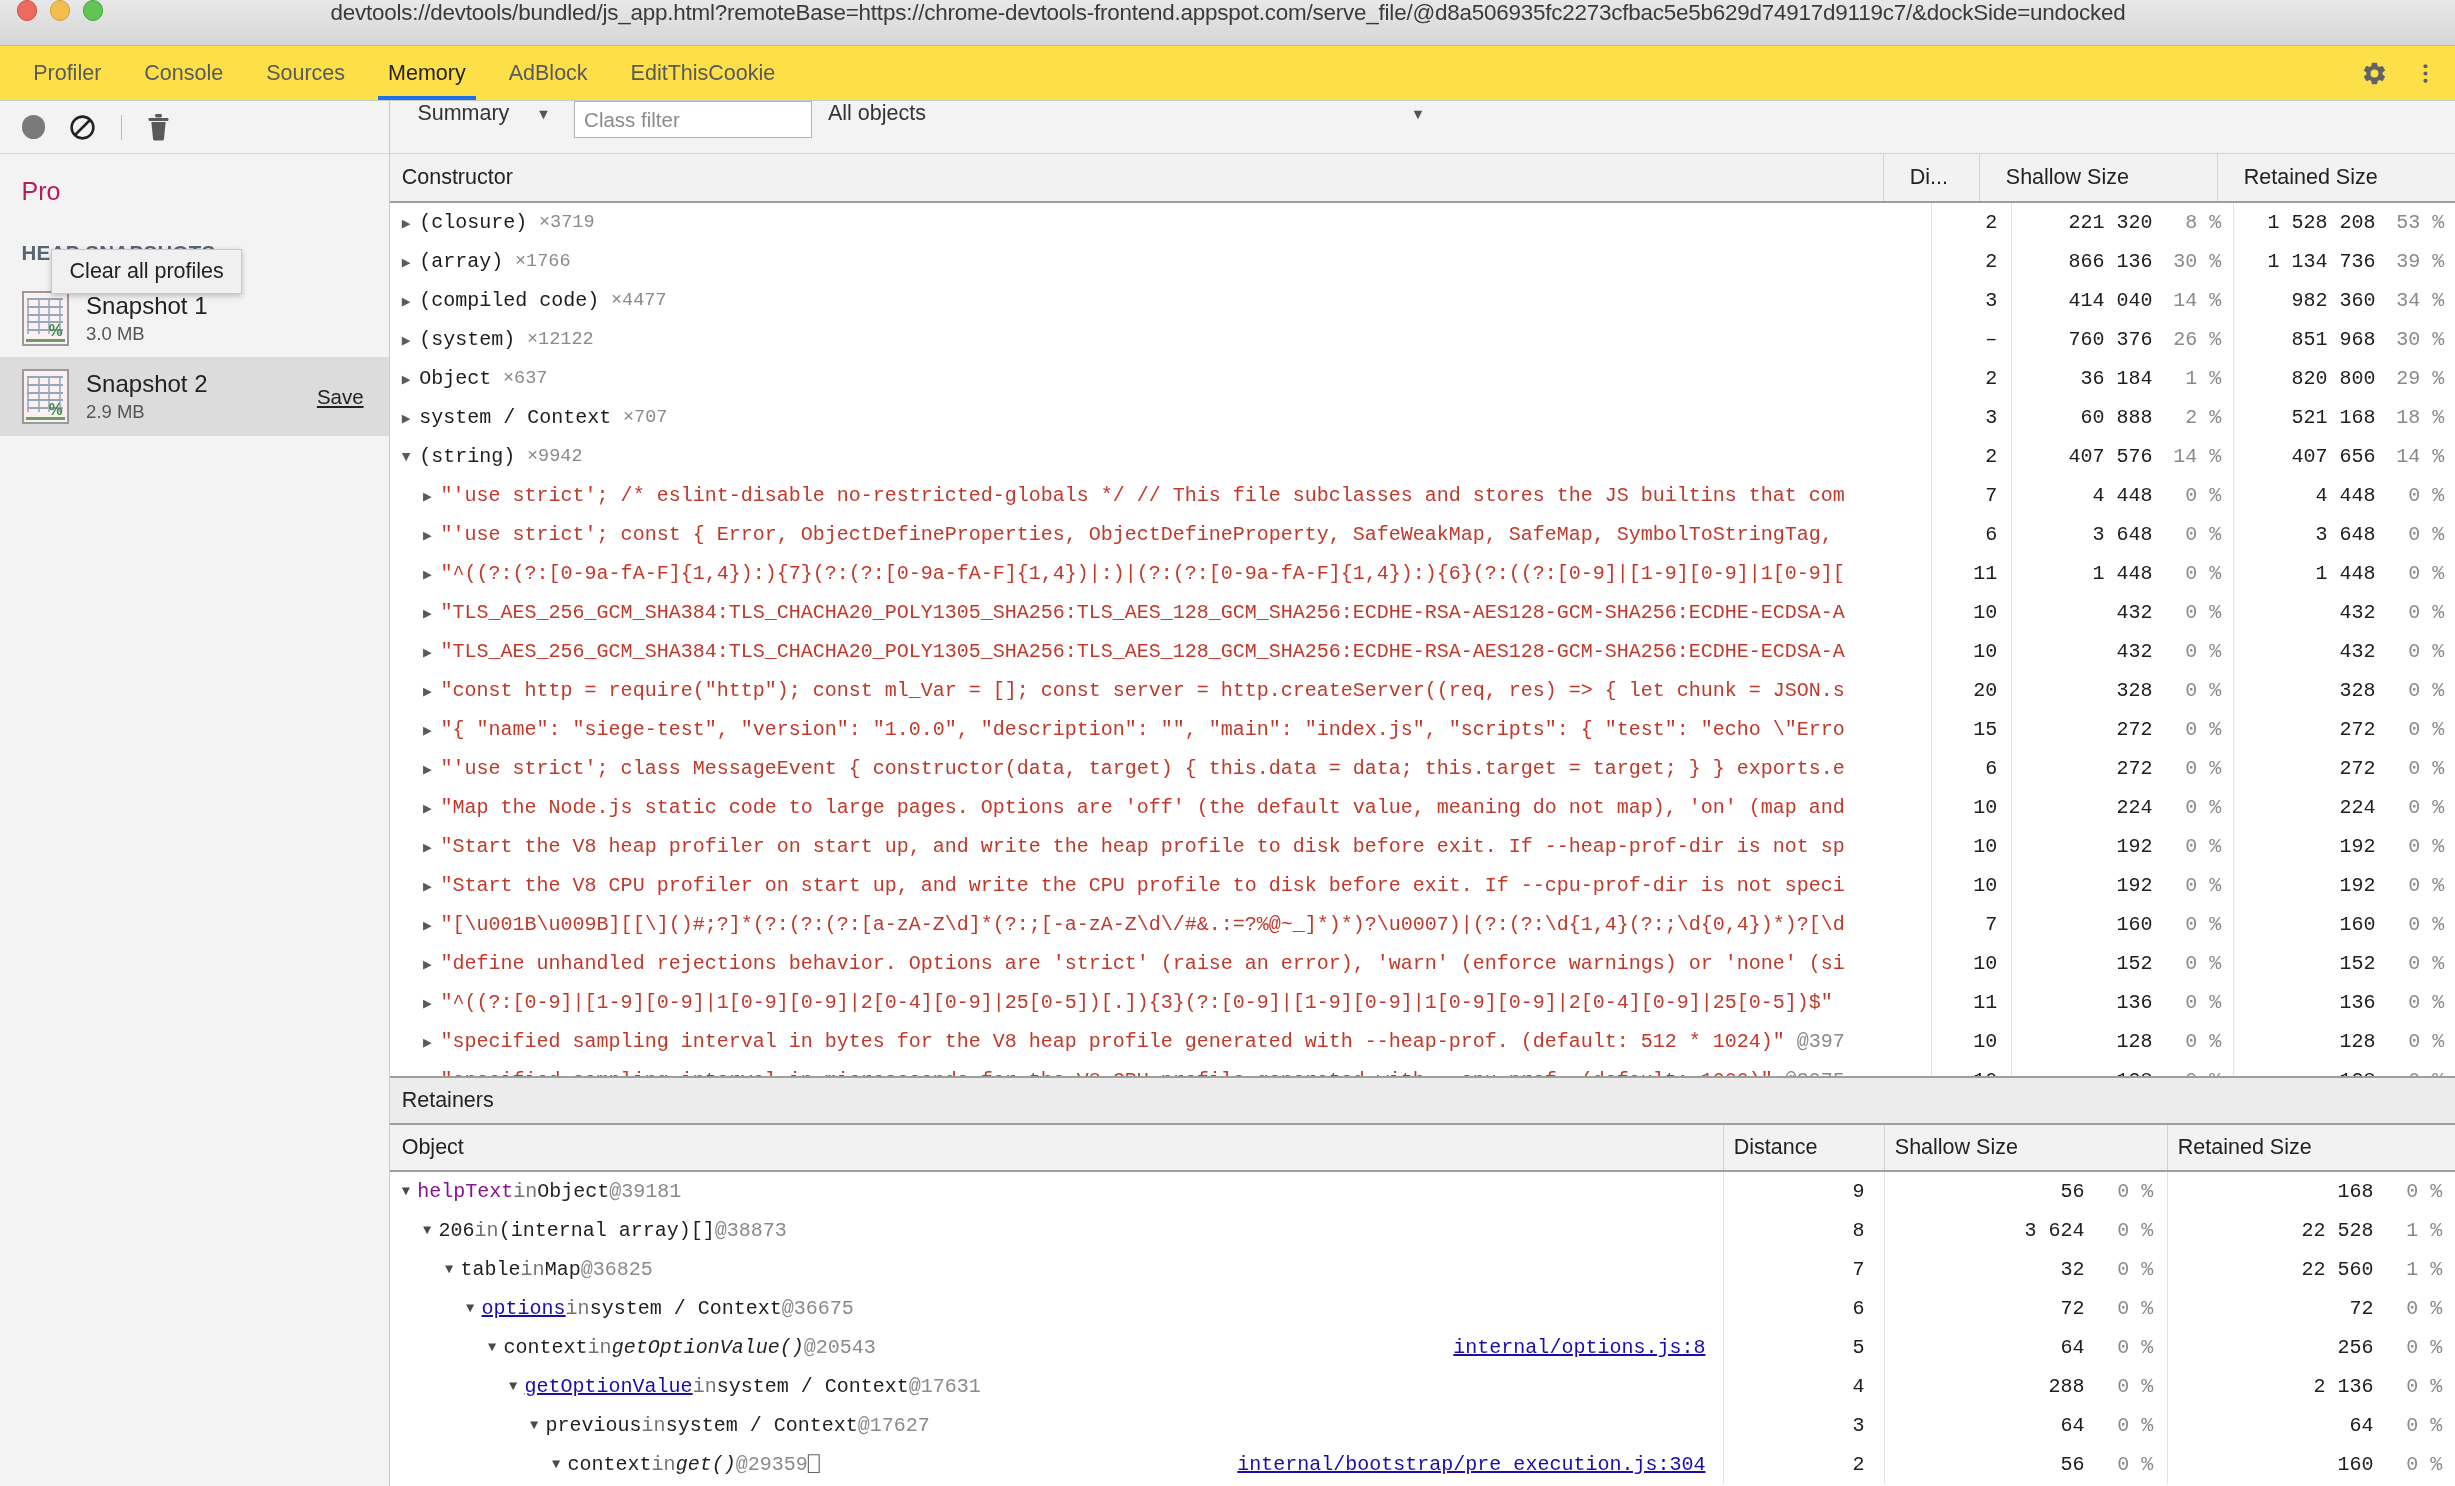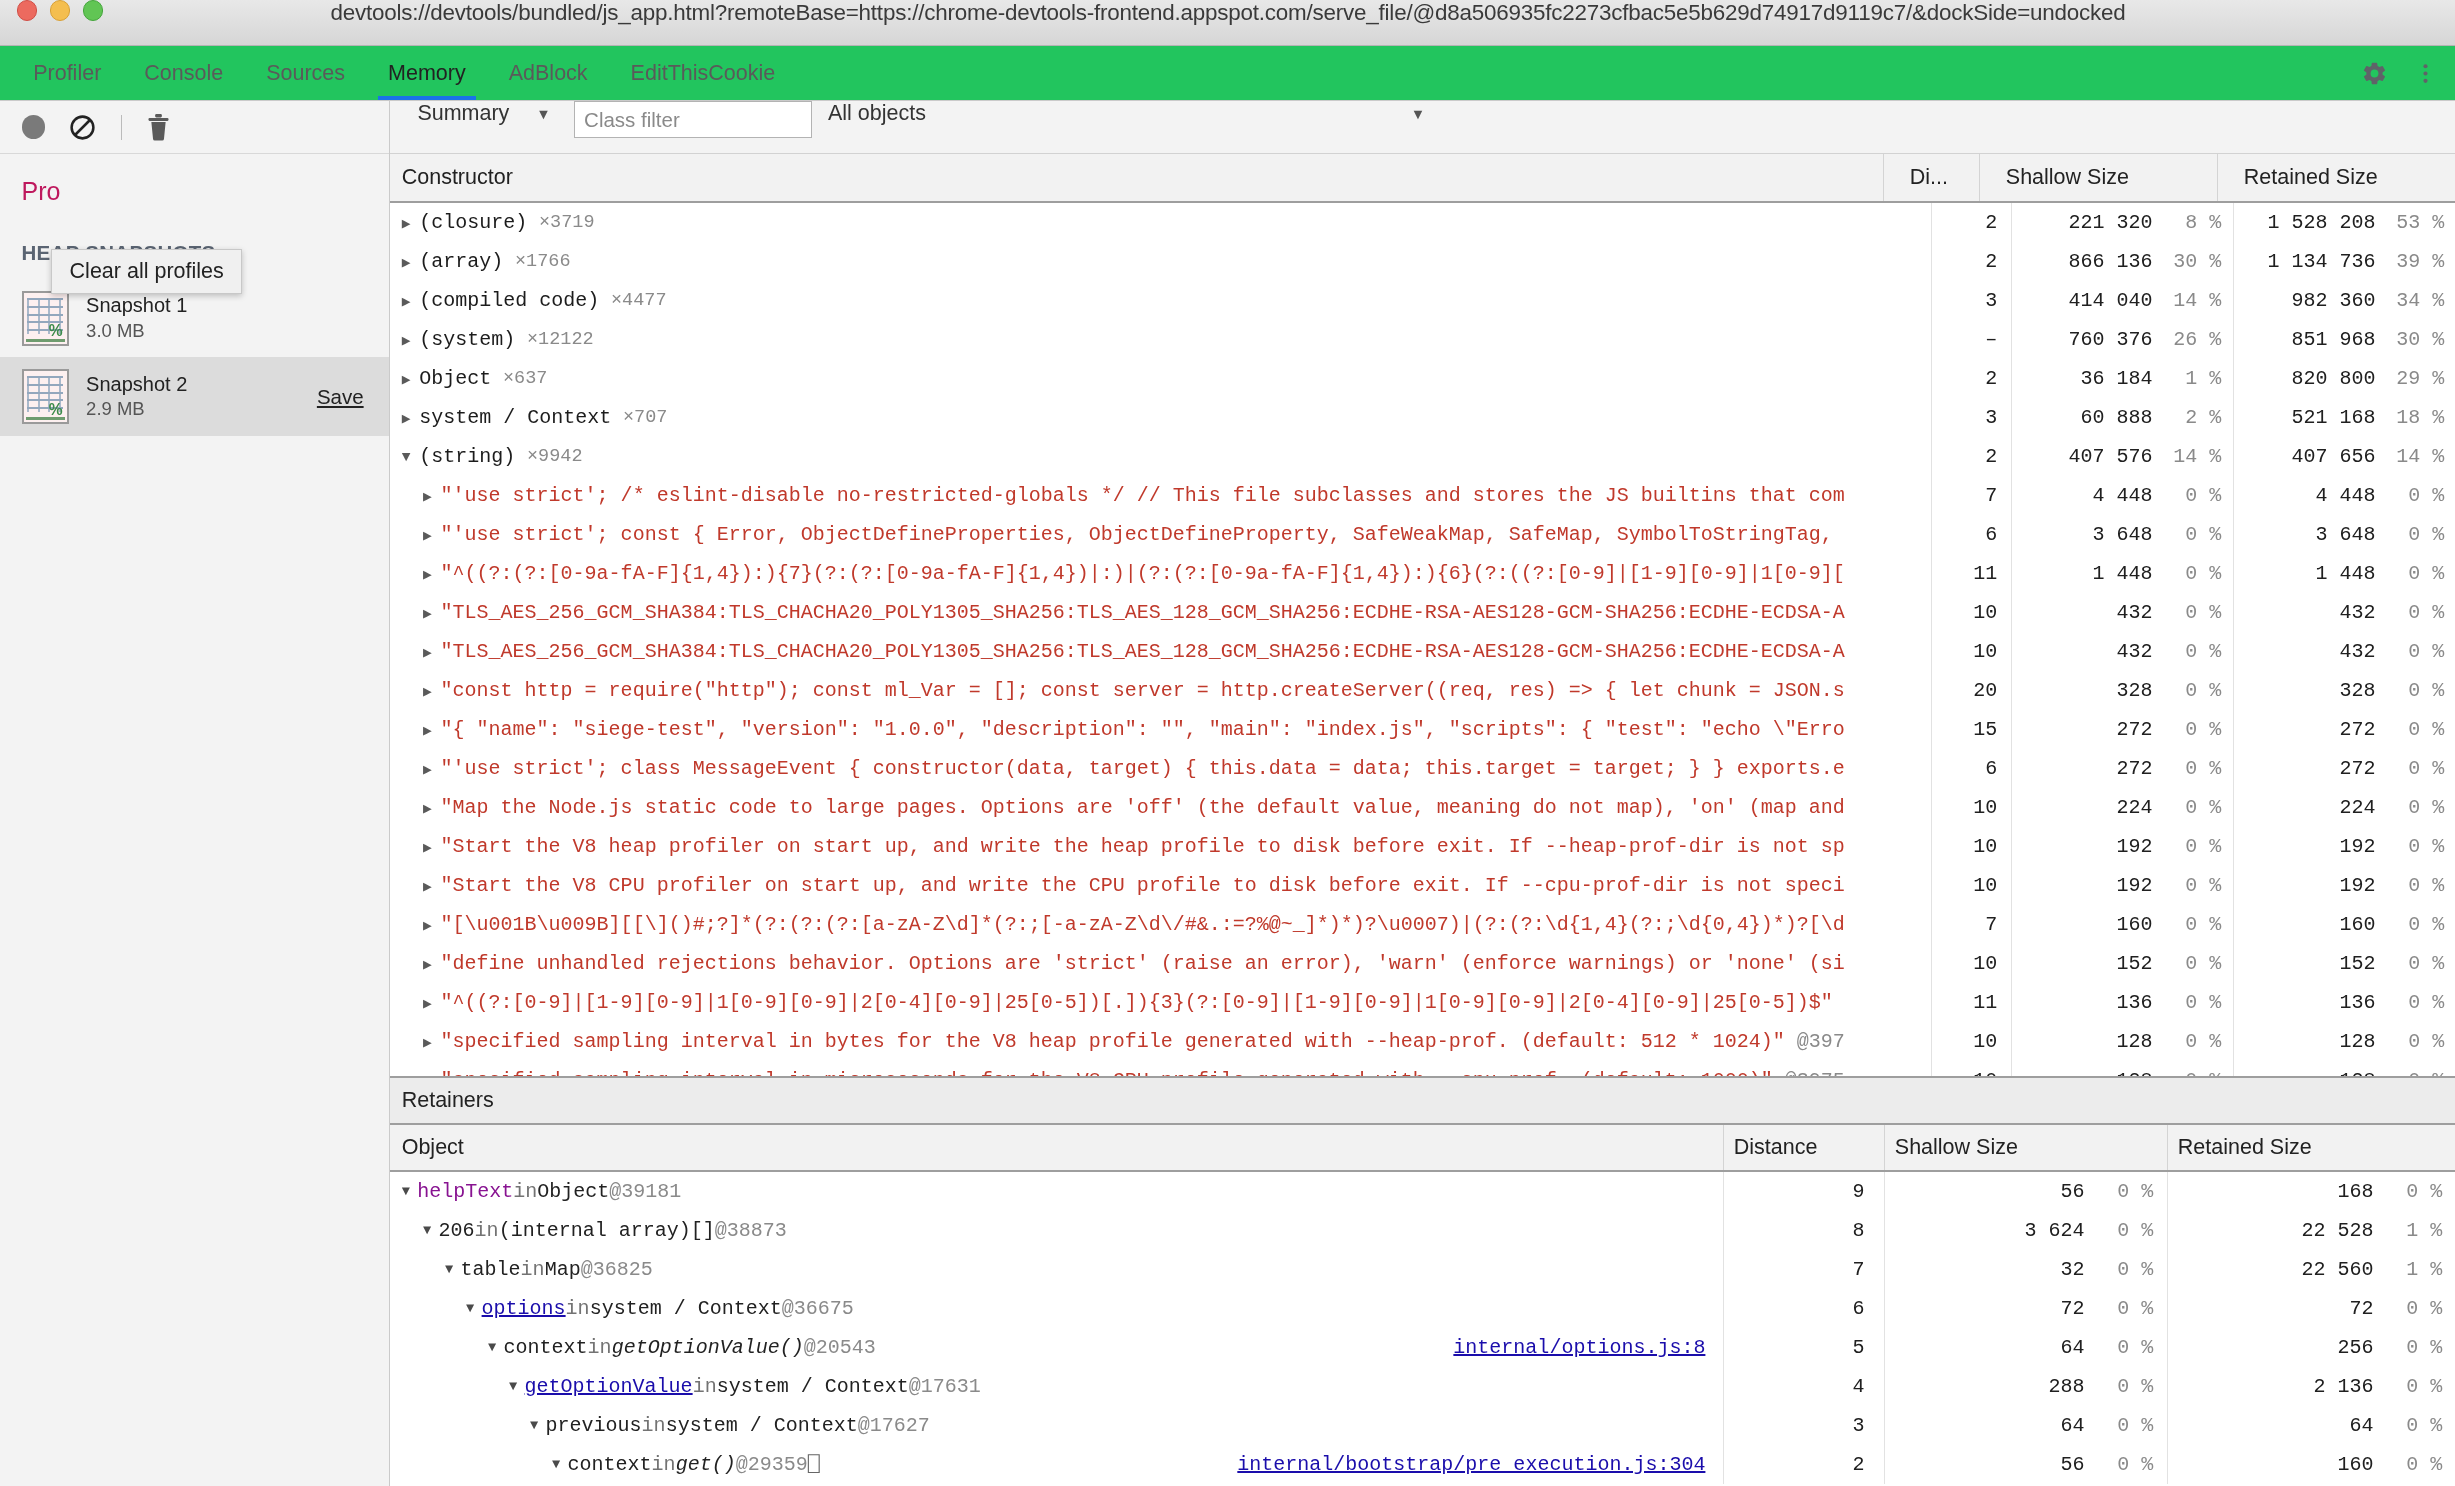--- a/index.html
+++ b/index.html
@@ -26,21 +26,21 @@
   .light.green  { background: #61c554; border: 1px solid #45a53c; }
   .title-text {
     position: absolute; left: 0; right: 0; text-align: center;
     font-size: 22.4px; color: #3a3a3a; letter-spacing: -0.2px;
     pointer-events: none;
   }
 
   
   .tabstrip {
     height: 55px;
-    background: #22c55e;
+    background: #fde047;
     border-bottom: 1px solid #cacaca;
     display: flex; align-items: stretch;
     position: relative;
   }
   .tabs { display: flex; align-items: stretch; padding-left: 11.7px; }
   .tab {
     display: flex; align-items: center;
     padding: 0 21.5px;
     font-size: 21.5px; color: #5a5a5a;
     cursor: default;
@@ -98,21 +98,21 @@
     background:
       repeating-linear-gradient(to bottom, #93a7bd 0 2px, transparent 2px 7.8px),
       repeating-linear-gradient(to right, #aab9cb 0 2px, transparent 2px 10.7px);
   }
   .snap-icon .pct {
     position: absolute; right: 3.9px; bottom: 4.9px;
     font-size: 15.6px; color: #3d8b4a; font-weight: bold; line-height: 1;
   }
   .snap-icon .base { position: absolute; left: 2px; right: 2px; bottom: 2px; height: 2.9px; background: #6f9c6f; }
   .snap-meta { display: flex; flex-direction: column; flex: 1; }
-  .snap-title { font-size: 20px; color: #222; }
+  .snap-title { font-size: 24px; color: #222; }
   .snap-size { font-size: 18.5px; color: #555; margin-top: 2.9px; }
   .snap-save {
     font-size: 20.5px; color: #222; text-decoration: underline;
     cursor: pointer; padding-right: 3.9px;
   }
   .tooltip {
     position: absolute;
     left: 51px; top: 148px;
     background: #f0f0f0;
     border: 1px solid #c8c8c8;

